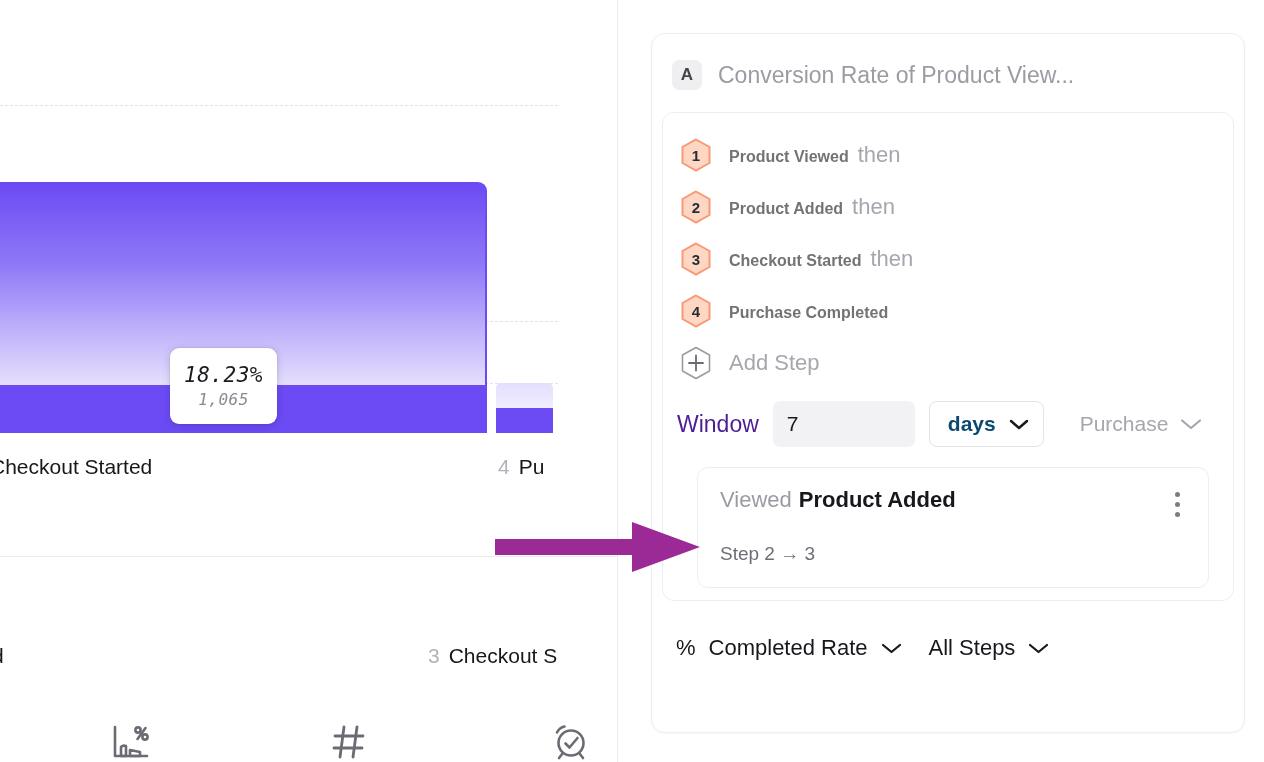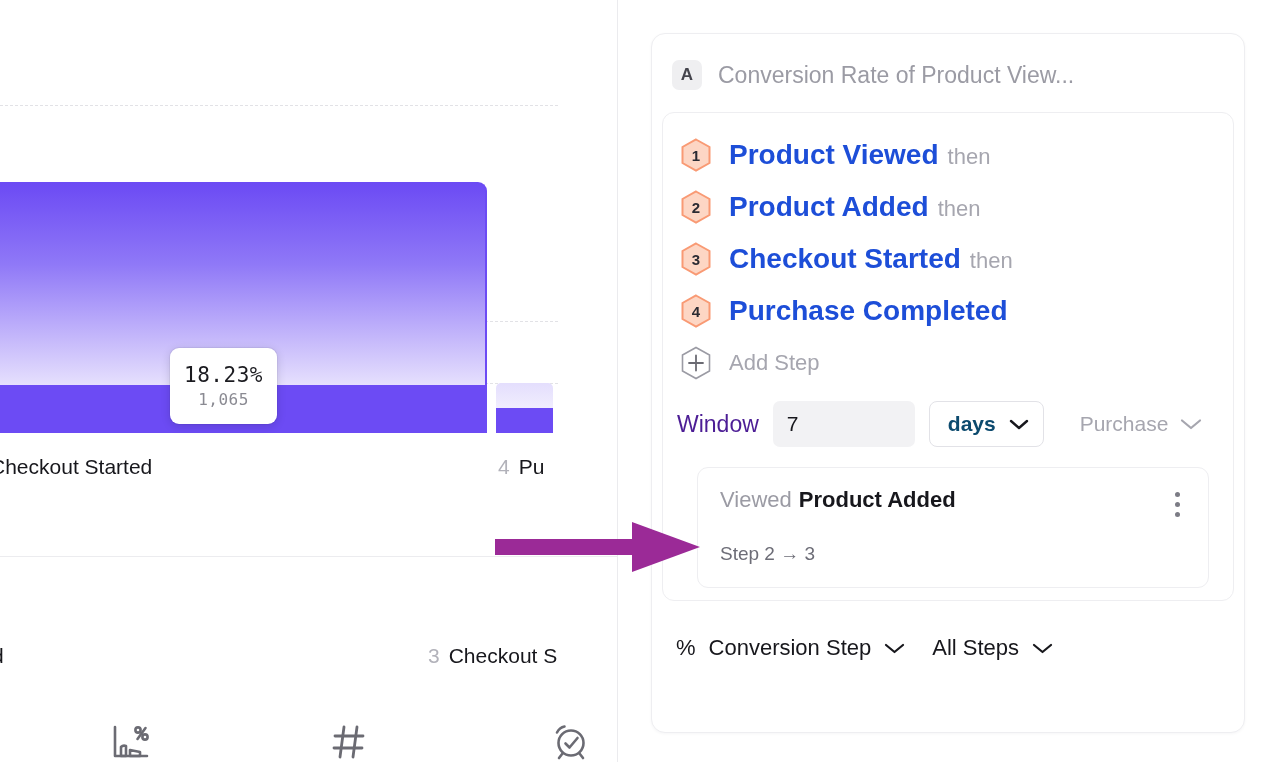--- a/index.html
+++ b/index.html
@@ -65,20 +65,21 @@
   
   .tooltip {
     position: absolute; left: 170px; top: 348px;
     width: 107px; height: 76px;
     background: #ffffff;
     border-radius: 9px;
     box-shadow: 0 2px 10px rgba(20,20,40,.16), 0 0 0 1px rgba(20,20,40,.05);
     display: flex; flex-direction: column; align-items: center; justify-content: center;
     gap: 3px;
     font-family: "DejaVu Sans Mono", "Liberation Mono", monospace;
+    font-style: italic;
   }
   .tooltip .tt-pct { font-size: 21px; color: #1b1b20; letter-spacing: .5px; }
   .tooltip .tt-count { font-size: 16px; color: #8a8a92; letter-spacing: .5px; }
 
   
   .xaxis { position: absolute; left: 0; top: 455px; width: 618px; height: 44px; }
   .xlabel { position: absolute; font-size: 21px; color: #17171c; white-space: nowrap; }
   .xlabel .num { color: #b2b2ba; margin-right: 9px; }
   .xlabel.x3 { left: -10px; top: 0; font-weight: 500; }
   .xlabel.x4 { left: 498px; top: 0; font-weight: 500; }
@@ -144,21 +145,21 @@
   }
   .hexbadge {
     position: relative; width: 30px; height: 34px; flex: 0 0 auto;
     display: flex; align-items: center; justify-content: center;
   }
   .hexbadge .hexsvg { position: absolute; inset: 0; }
   .hexbadge .hexnum {
     position: relative; font-size: 15px; font-weight: 700; color: #2b2b33;
     line-height: 1;
   }
-  .step-text { font-size: 28px; color: #1d4ed8; font-weight: 700; white-space: nowrap; }
+  .step-text { font-size: 16px; color: #737373; font-weight: 700; white-space: nowrap; }
   .step-then { font-size: 22px; color: #a6a6af; font-weight: 400; margin-left: 9px; margin-top: 40px; }
   .add-step-label { font-size: 22px; color: #a6a6af; font-weight: 400; }
 
   .window-row {
     display: flex; align-items: center; gap: 14px;
     padding: 12px 18px 6px 14px;
   }
   .window-label { font-size: 23px; color: #4c1d95; font-weight: 400; }
   .window-input {
     width: 142px; height: 46px;
@@ -394,21 +395,21 @@
             <span></span>
           </div>
         </div>
         <div class="exclude-sub">Step 2 → 3</div>
       </div>
 
     </div>
 
     <div class="bottom-row">
       <span class="pct-glyph">%</span>
-      <span class="metric-text">Conversion Step</span>
+      <span class="metric-text">Completed Rate</span>
       <span class="chev">
         <svg width="21" height="13" viewBox="0 0 21 13" fill="none" stroke="#17171c" stroke-width="2.2" stroke-linecap="round" stroke-linejoin="round">
             <path d="M2 3 L10.5 10 L19 3"></path>
           </svg>
       </span>
       <span class="steps-text">All Steps</span>
       <span class="chev">
         <svg width="21" height="13" viewBox="0 0 21 13" fill="none" stroke="#17171c" stroke-width="2.2" stroke-linecap="round" stroke-linejoin="round">
             <path d="M2 3 L10.5 10 L19 3"></path>
           </svg>

